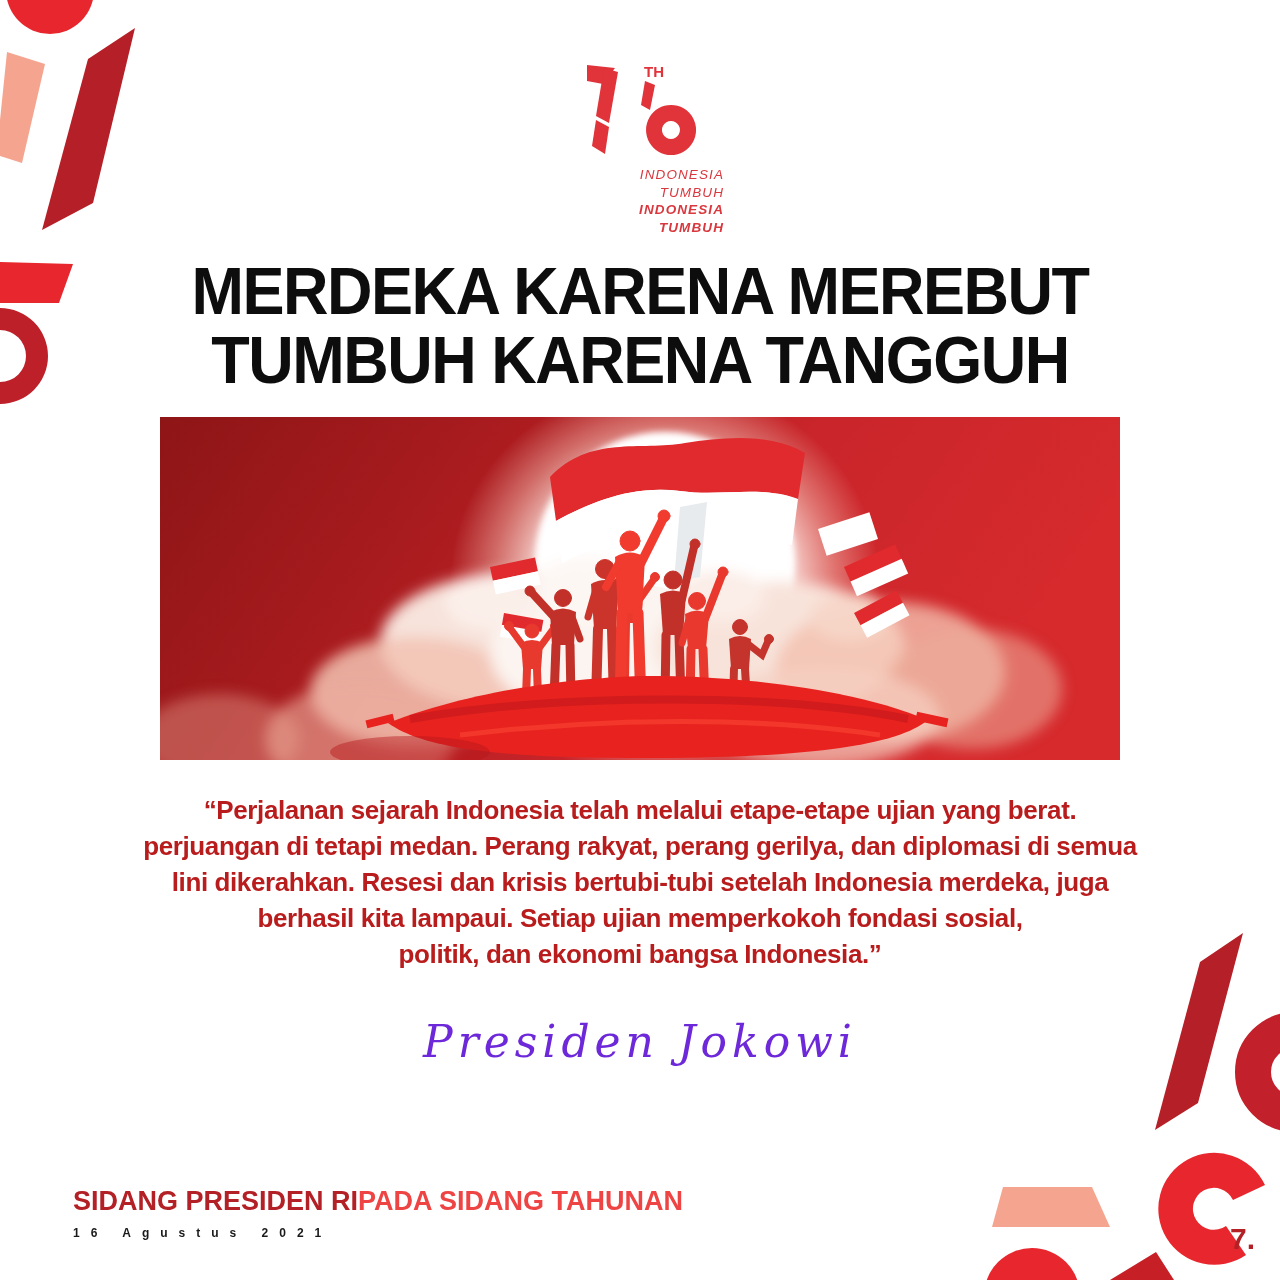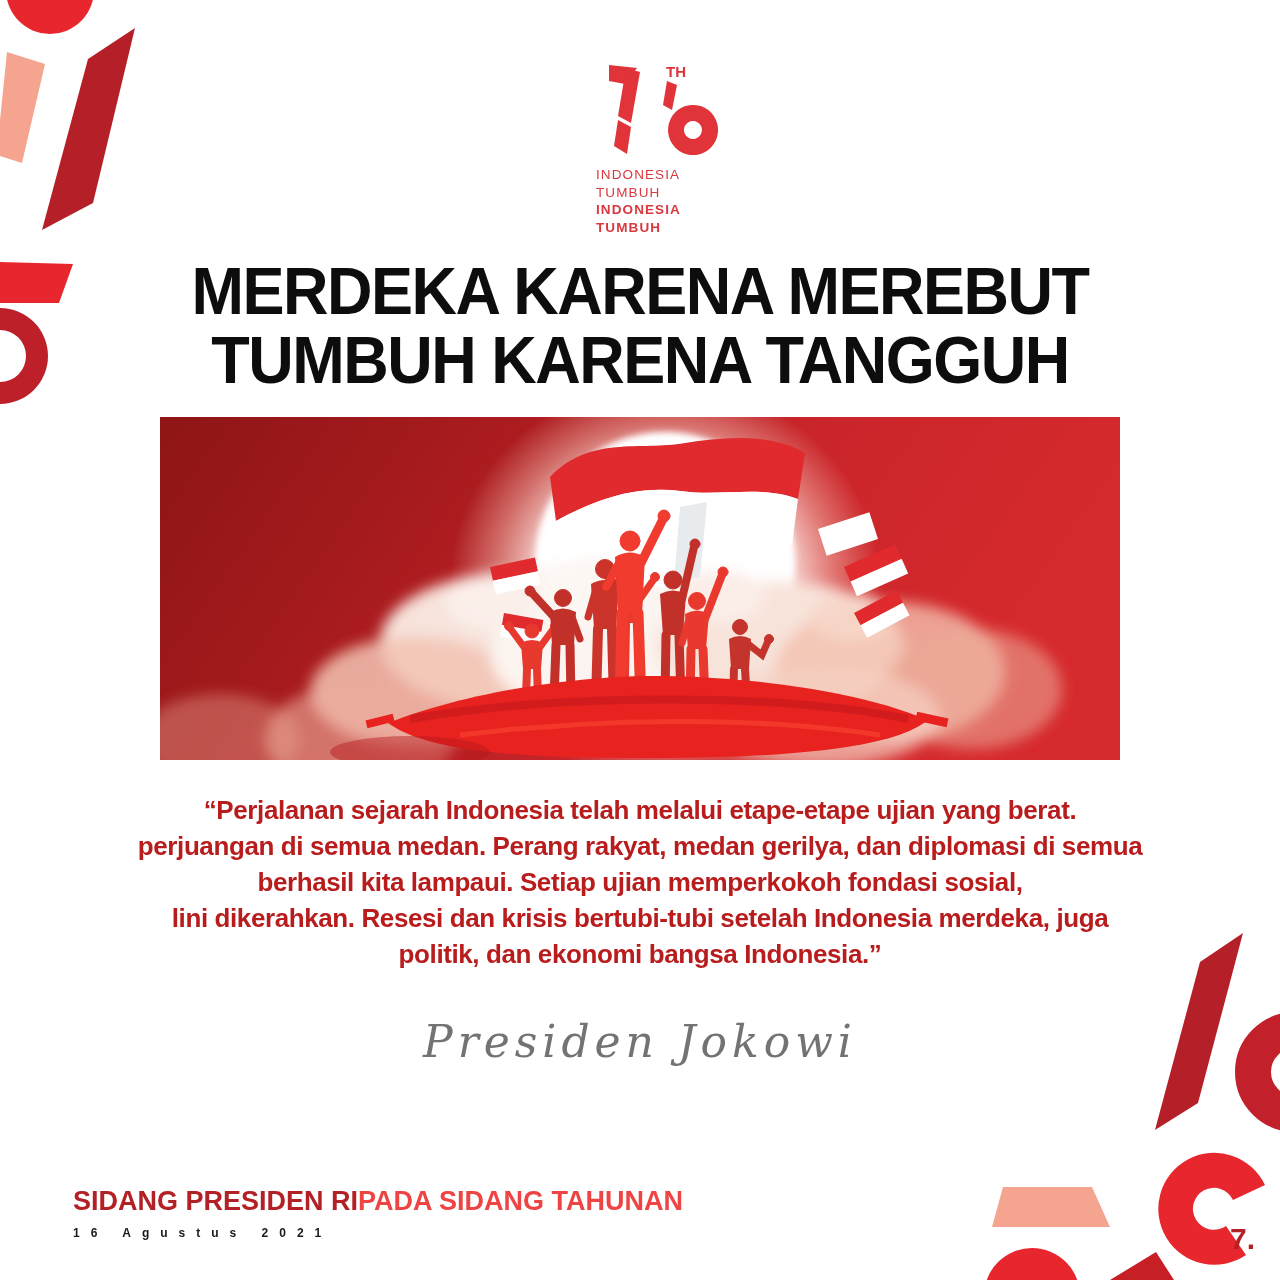--- a/index.html
+++ b/index.html
@@ -4,24 +4,24 @@
 <style>
   html,body{margin:0;padding:0;background:#ffffff;}
   .poster{position:relative;width:1280px;height:1280px;background:#ffffff;overflow:hidden;
           font-family:"Liberation Sans",sans-serif;}
 
   
   .corner-tl{position:absolute;left:0;top:0;}
   .corner-br{position:absolute;left:960px;top:900px;}
 
   
-  .logo{position:absolute;left:596px;top:50px;width:150px;}
+  .logo{position:absolute;left:574px;top:50px;width:150px;text-align:right;}
   .logo-mark{display:block;}
   .logo-text{margin-top:4px;color:#D9383E;font-size:13.5px;line-height:17.5px;
-             letter-spacing:1.1px;font-weight:400;}
+             letter-spacing:1.1px;font-weight:400;font-style:italic;}
   .logo-text .bold{font-weight:700;}
   .sr-only{position:absolute;width:1px;height:1px;overflow:hidden;clip:rect(0 0 0 0);}
 
   
   .headline{position:absolute;left:0;top:256px;width:1280px;margin:0;text-align:center;
             color:#0D0D0D;font-weight:700;font-size:63px;line-height:65px;letter-spacing:-1.5px;
             transform:scale(1,1.07);transform-origin:top center;white-space:nowrap;}
 
   
   .banner{position:absolute;left:160px;top:417px;width:960px;height:343px;overflow:hidden;}
@@ -29,21 +29,21 @@
 
   
   .quote{position:absolute;left:50%;top:792px;width:1100px;transform:translateX(-50%);
          text-align:center;color:#b91c1c;font-weight:700;font-size:26px;line-height:36px;
          letter-spacing:-0.4px;}
   .quote div{white-space:nowrap;}
 
   
   .signature{position:absolute;left:0;top:1016px;width:1280px;text-align:center;
              font-family:"DejaVu Serif",serif;font-style:italic;font-size:44px;
-             letter-spacing:5px;color:#737373;}
+             letter-spacing:5px;color:#6d28d9;}
 
   
   .footer{position:absolute;left:73px;top:1186px;}
   .footer-title{font-size:27px;font-weight:700;letter-spacing:0;}
   .footer-title .dark{color:#B32025;}
   .footer-title .bright{color:#ef4444;margin-left:0;}
   .footer-date{margin-top:9px;font-size:12px;font-weight:700;letter-spacing:11px;color:#1A1A1A;}
 
   .page-number{position:absolute;left:1230px;top:1222px;font-size:30px;font-weight:700;color:#B32025;}
 </style>
@@ -246,23 +246,23 @@
         <path d="M300,318 C450,300 600,300 720,318" fill="none" stroke="#FF4B38" stroke-width="5" opacity="0.5"></path>
         <rect x="206" y="300" width="28" height="8" fill="#E8231F" transform="rotate(-14 220 304)"></rect>
         <rect x="756" y="298" width="32" height="9" fill="#E8231F" transform="rotate(12 772 302)"></rect>
         <ellipse cx="250" cy="335" rx="80" ry="16" fill="#B5161B" opacity="0.45"></ellipse>
       </g>
     </svg>
   </div>
 
   <div class="quote">
     <div>“Perjalanan sejarah Indonesia telah melalui etape-etape ujian yang berat.</div>
-    <div>perjuangan di semua medan. Perang rakyat, medan gerilya, dan diplomasi di semua</div>
+    <div>perjuangan di tetapi medan. Perang rakyat, perang gerilya, dan diplomasi di semua</div>
+    <div>lini dikerahkan. Resesi dan krisis bertubi-tubi setelah Indonesia merdeka, juga</div>
     <div>berhasil kita lampaui. Setiap ujian memperkokoh fondasi sosial,</div>
-    <div>lini dikerahkan. Resesi dan krisis bertubi-tubi setelah Indonesia merdeka, juga</div>
     <div>politik, dan ekonomi bangsa Indonesia.”</div>
   </div>
 
   <div class="signature">Presiden Jokowi</div>
 
   <div class="footer">
     <div class="footer-title">
       <span class="dark">SIDANG PRESIDEN RI</span><span class="bright">PADA SIDANG TAHUNAN</span>
     </div>
     <div class="footer-date">16 Agustus 2021</div>

